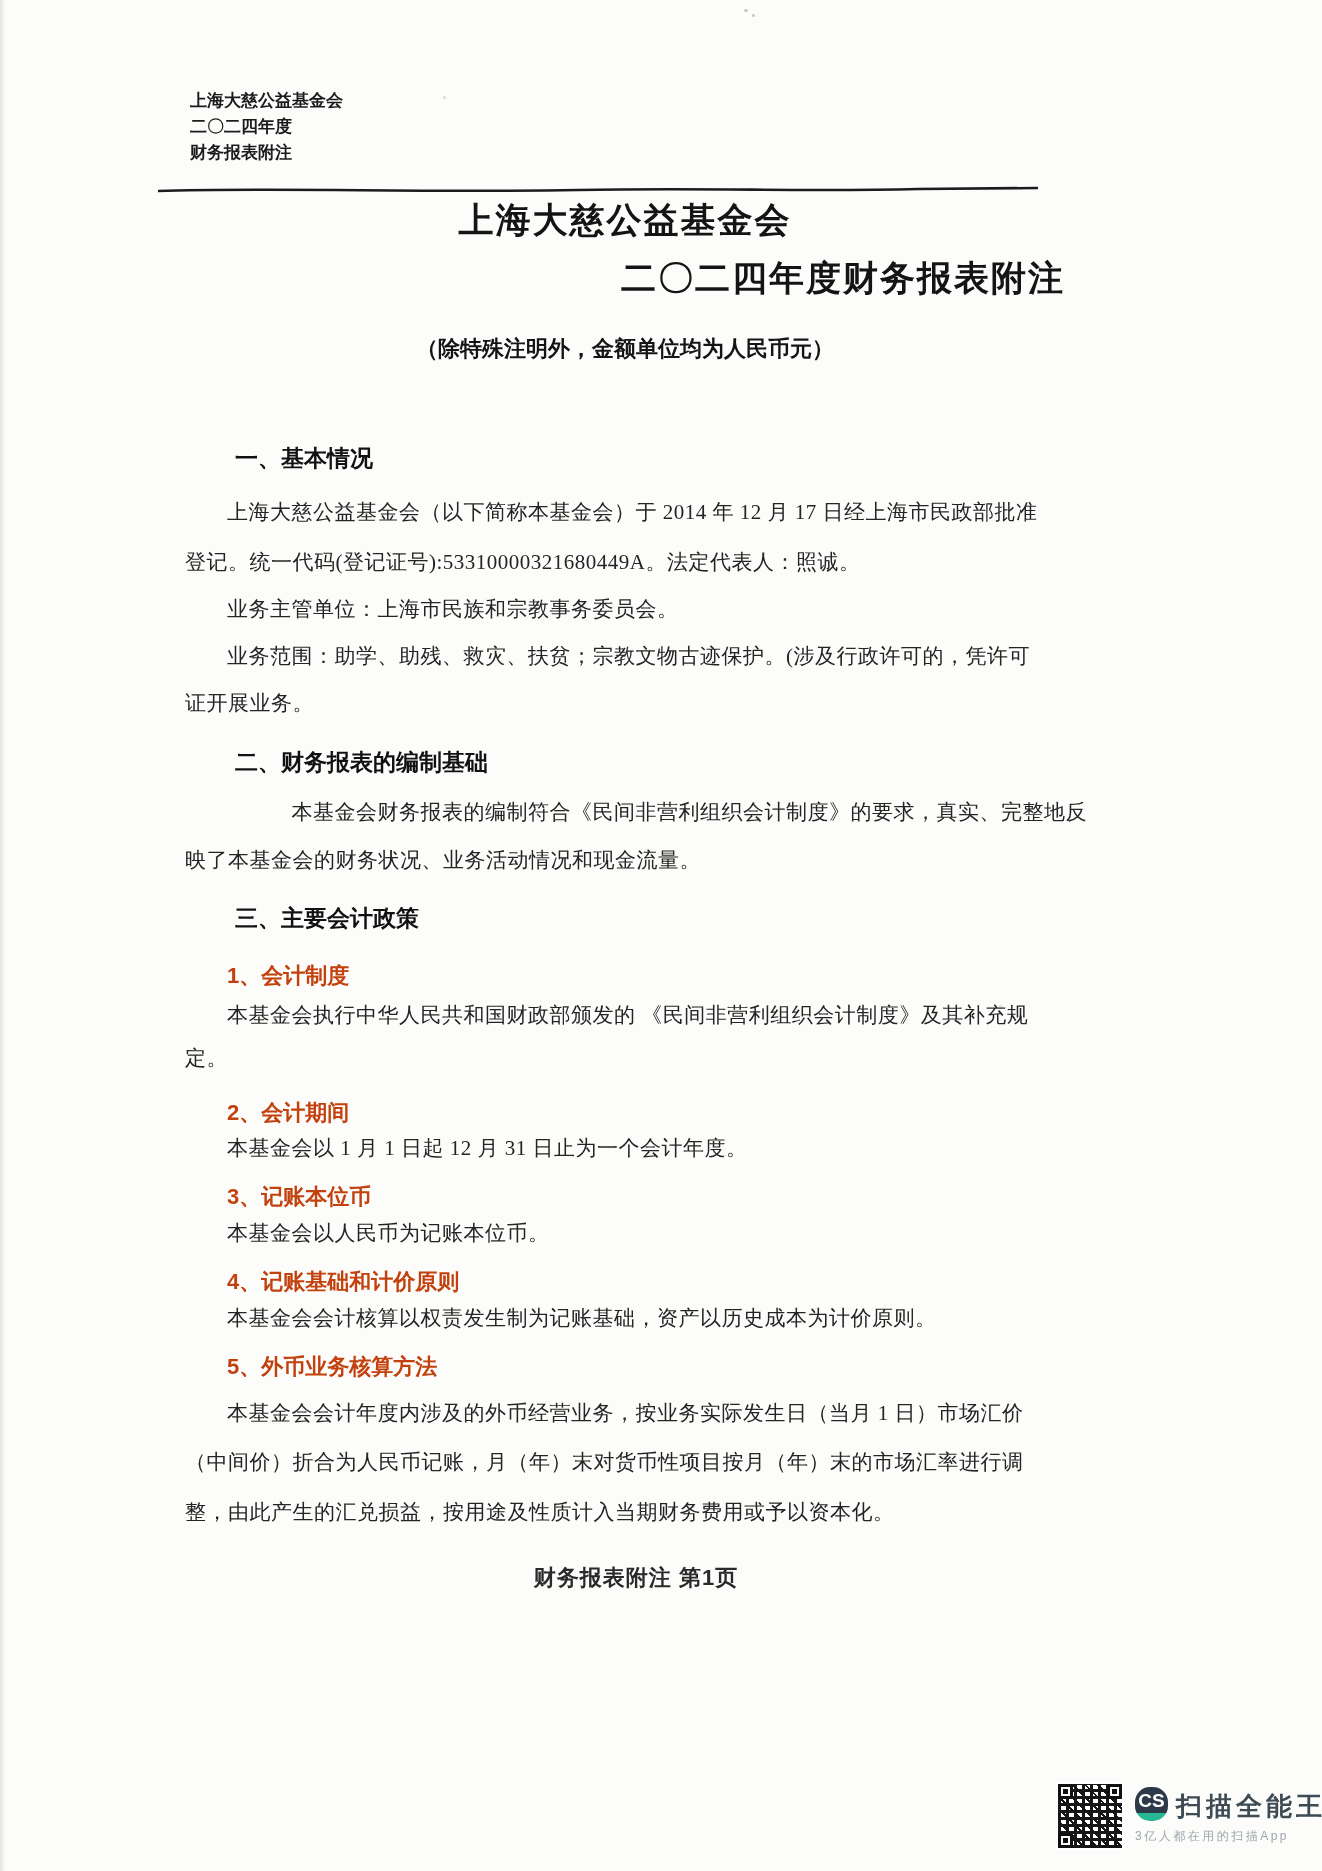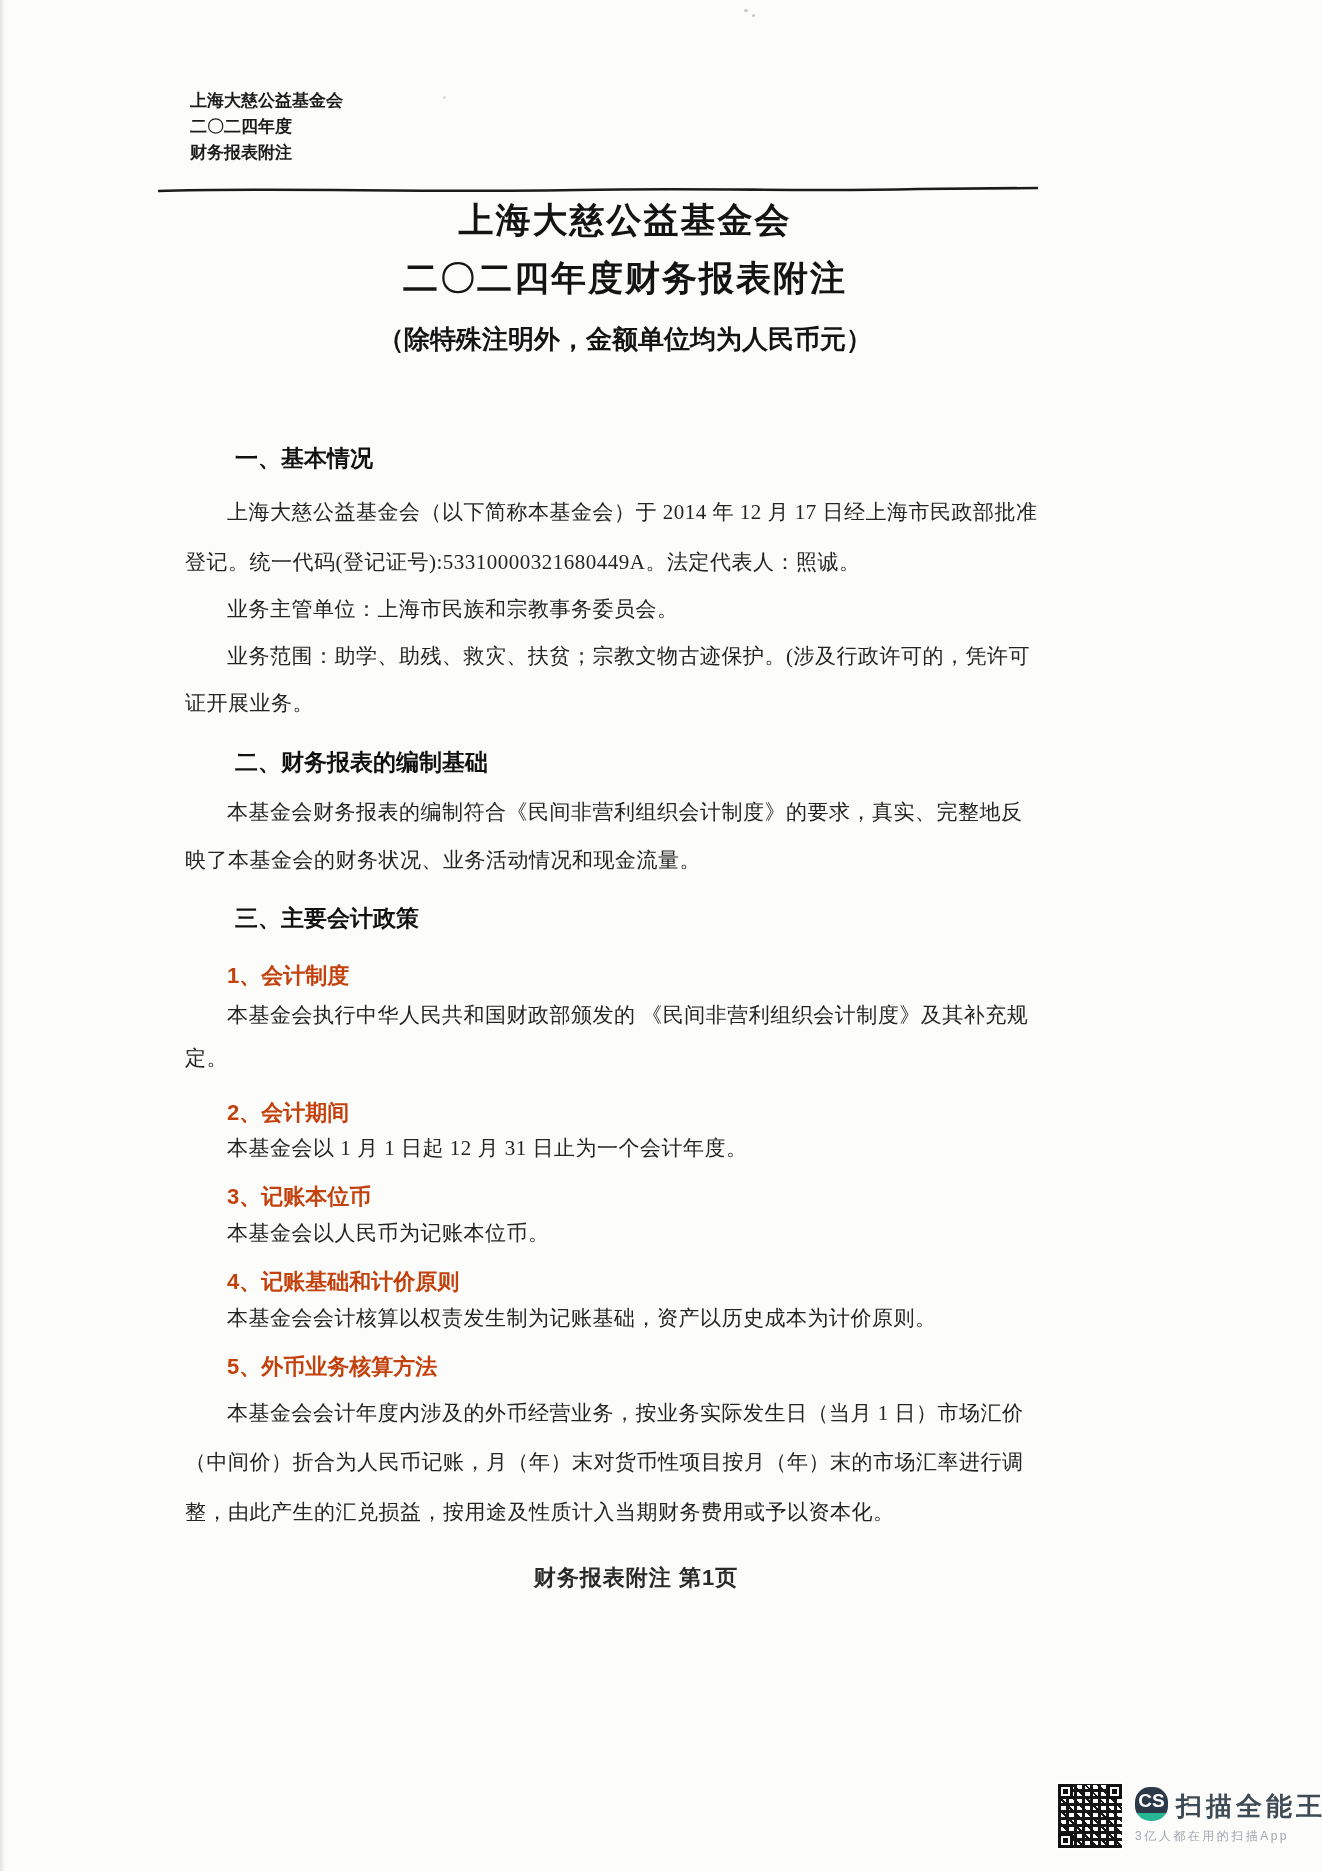--- a/index.html
+++ b/index.html
@@ -29,22 +29,22 @@
   .rule{
     position:absolute;left:158px;top:182px;width:880px;height:12px;
   }
 
   
   .titles{
     position:absolute;left:185px;top:198px;width:880px;text-align:center;
     font-family:"Liberation Sans","DejaVu Sans",sans-serif;color:#141414;
   }
   .title-org{font-size:35px;font-weight:bold;letter-spacing:2px;line-height:44px;}
-  .title-report{font-size:35px;font-weight:bold;letter-spacing:2px;line-height:44px;margin-top:14px;}
-  .title-note{font-size:26px;font-weight:bold;margin-top:24px;line-height:30px;}
+  .title-report{font-size:35px;font-weight:bold;letter-spacing:2px;line-height:44px;margin-top:14px;text-align:right;}
+  .title-note{font-size:22px;font-weight:bold;margin-top:34px;line-height:30px;}
 
   
   .content{
     position:absolute;left:185px;top:430px;width:902px;
     font-size:21px;color:#242424;
   }
   .content div{line-height:30px;}
   .sec-h{
     font-family:"Liberation Sans","DejaVu Sans",sans-serif;
     font-weight:bold;font-size:23px;color:#111;padding-left:50px;
@@ -123,21 +123,21 @@
   <div class="content">
 
     <div class="sec-h" style="margin-top:13px;">一、基本情况</div>
     <div class="ln ind" style="margin-top:24px;">上海大慈公益基金会（以下简称本基金会）于 2014 年 12 月 17 日经上海市民政部批准</div>
     <div class="ln" style="margin-top:20px;">登记。统一代码(登记证号):53310000321680449A。法定代表人：照诚。</div>
     <div class="ln ind" style="margin-top:17px;">业务主管单位：上海市民族和宗教事务委员会。</div>
     <div class="ln ind" style="margin-top:17px;">业务范围：助学、助残、救灾、扶贫；宗教文物古迹保护。(涉及行政许可的，凭许可</div>
     <div class="ln" style="margin-top:17px;">证开展业务。</div>
 
     <div class="sec-h" style="margin-top:29px;">二、财务报表的编制基础</div>
-    <div class="ln ind" style="margin-top:20px;">本基金会财务报表的编制符合《民间非营利组织会计制度》的要求，真实、完整地反</div>
+    <div class="ln ind" style="margin-top:20px;text-align:right;">本基金会财务报表的编制符合《民间非营利组织会计制度》的要求，真实、完整地反</div>
     <div class="ln" style="margin-top:18px;">映了本基金会的财务状况、业务活动情况和现金流量。</div>
 
     <div class="sec-h" style="margin-top:28px;">三、主要会计政策</div>
 
     <div class="sub-h" style="margin-top:28px;">1、会计制度</div>
     <div class="ln ind" style="margin-top:9px;">本基金会执行中华人民共和国财政部颁发的 《民间非营利组织会计制度》及其补充规</div>
     <div class="ln" style="margin-top:13px;">定。</div>
 
     <div class="sub-h" style="margin-top:25px;">2、会计期间</div>
     <div class="ln ind" style="margin-top:5px;">本基金会以 1 月 1 日起 12 月 31 日止为一个会计年度。</div>

